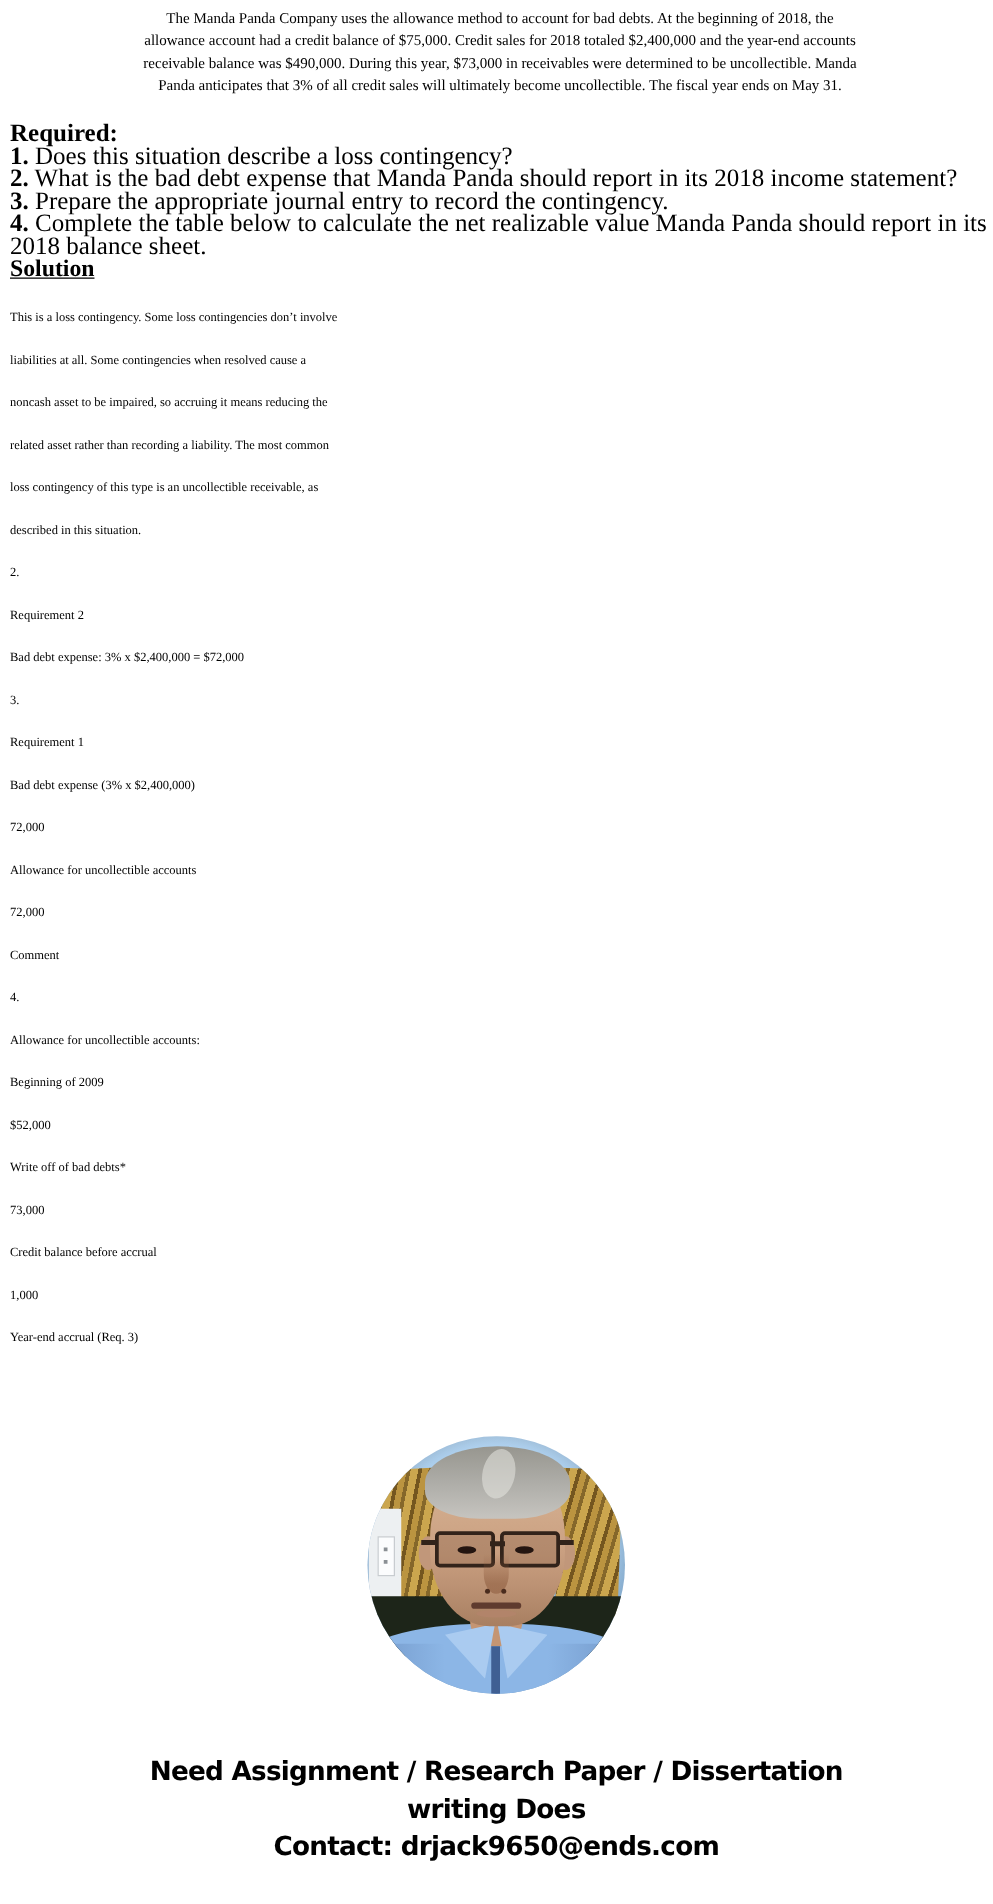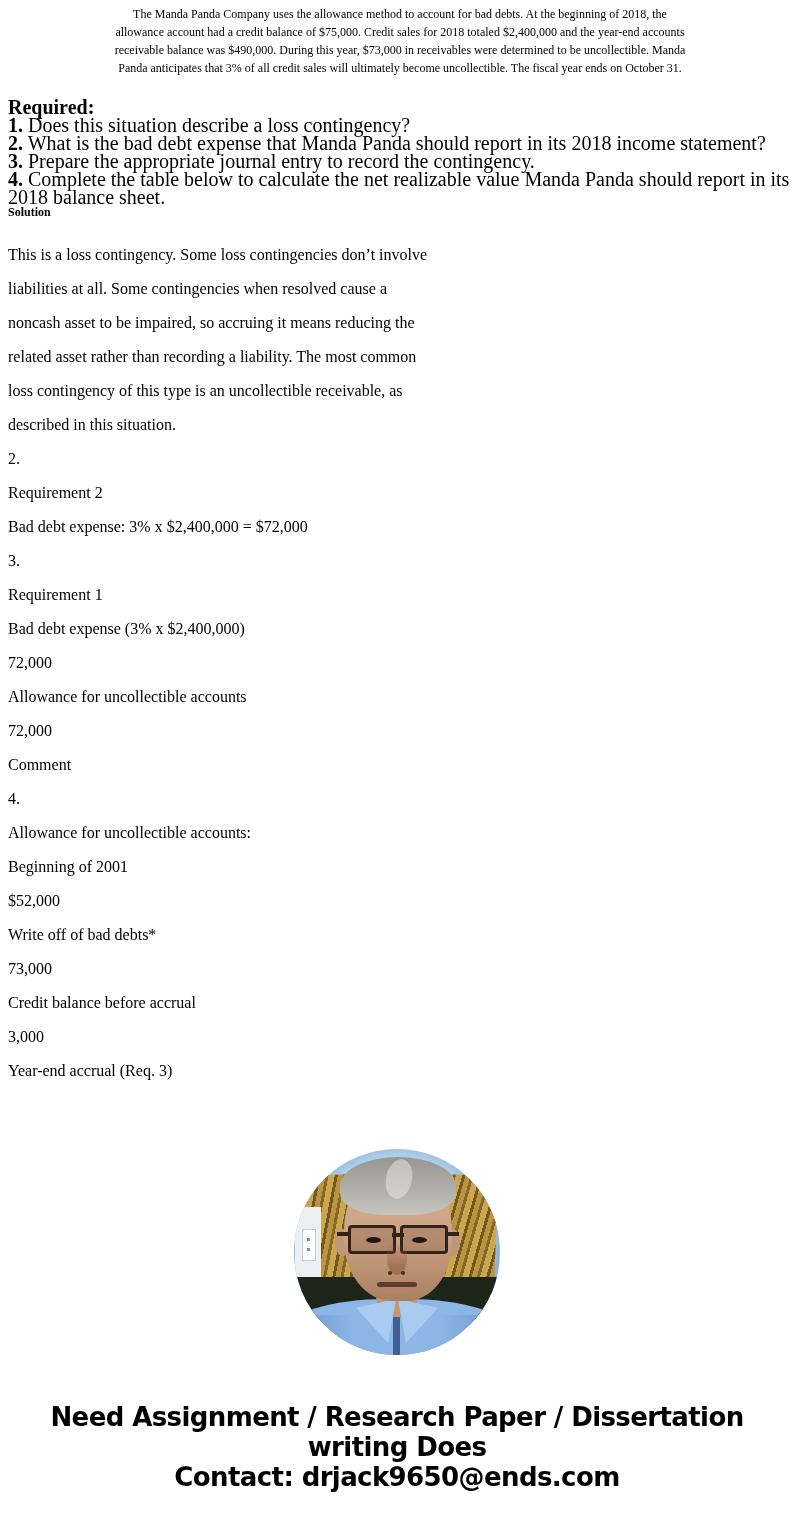--- a/index.html
+++ b/index.html
@@ -6,27 +6,27 @@
   body{
     width:794px;height:1523px;position:relative;background:#ffffff;
     font-family:"Liberation Serif",serif;color:#000;overflow:hidden;
   }
   
   .intro{position:absolute;left:8px;top:5px;width:784px;font-size:12px;line-height:18px;text-align:center;}
   .intro div{white-space:nowrap;}
   .required{position:absolute;left:8px;top:98px;font-size:20px;line-height:18px;}
   .required .req-head{font-weight:bold;}
   .required .req-item b{font-weight:bold;}
-  .sol-heading{position:absolute;left:8px;top:205px;font-size:12px;font-weight:bold;}
-  .sol-lines{position:absolute;left:8px;top:238px;width:784px;font-size:16px;}
+  .sol-heading{position:absolute;left:8px;top:205px;font-size:19px;font-weight:bold;text-decoration:underline;}
+  .sol-lines{position:absolute;left:8px;top:238px;width:784px;font-size:10px;}
   .sol-lines div{height:34px;line-height:34px;white-space:nowrap;}
   
   .footer{
     position:absolute;left:0;top:1402px;width:794px;text-align:center;
-    font-family:"DejaVu Sans",sans-serif;font-weight:bold;font-size:26px;
+    font-family:"DejaVu Sans",sans-serif;font-weight:bold;font-size:21px;
     line-height:30px;letter-spacing:-0.6px;color:#000;
   }
   
   .photo-circle{
     position:absolute;left:294px;top:1149px;width:206px;height:206px;border-radius:50%;
     overflow:hidden;background:linear-gradient(180deg,#b4d6f4 0%,#a1c8ea 45%,#8fb8dd 70%,#88b0d6 100%);
     box-shadow:inset 0 0 14px rgba(0,0,0,.18);
   }
   .photo-circle *{position:absolute;}
   .curtain{top:26px;width:50px;height:118px;
@@ -70,21 +70,21 @@
   .mouth{left:83px;top:133px;width:40px;height:5px;background:#5f3b2e;border-radius:3px;}
   .lip{left:87px;top:139px;width:32px;height:6px;background:#b2846a;border-radius:50%;}
 </style>
 </head>
 <body>
 
 <div class="intro">
   <div>The Manda Panda Company uses the allowance method to account for bad debts. At the beginning of 2018, the</div>
   <div>allowance account had a credit balance of $75,000. Credit sales for 2018 totaled $2,400,000 and the year-end accounts</div>
   <div>receivable balance was $490,000. During this year, $73,000 in receivables were determined to be uncollectible. Manda</div>
-  <div>Panda anticipates that 3% of all credit sales will ultimately become uncollectible. The fiscal year ends on October 31.</div>
+  <div>Panda anticipates that 3% of all credit sales will ultimately become uncollectible. The fiscal year ends on May 31.</div>
 </div>
 
 <div class="required">
   <div class="req-head">Required:</div>
   <div class="req-item"><b>1.</b> <span>Does this situation describe a loss contingency?</span></div>
   <div class="req-item"><b>2.</b> <span>What is the bad debt expense that Manda Panda should report in its 2018 income statement?</span></div>
   <div class="req-item"><b>3.</b> <span>Prepare the appropriate journal entry to record the contingency.</span></div>
   <div class="req-item"><b>4.</b> <span>Complete the table below to calculate the net realizable value Manda Panda should report in its 2018 balance sheet.</span></div>
 </div>
 
@@ -102,26 +102,26 @@
   <div>Bad debt expense: 3% x $2,400,000 = $72,000</div>
   <div>3.</div>
   <div>Requirement 1</div>
   <div>Bad debt expense (3% x $2,400,000)</div>
   <div>72,000</div>
   <div>Allowance for uncollectible accounts</div>
   <div>72,000</div>
   <div>Comment</div>
   <div>4.</div>
   <div>Allowance for uncollectible accounts:</div>
-  <div>Beginning of 2001</div>
+  <div>Beginning of 2009</div>
   <div>$52,000</div>
   <div>Write off of bad debts*</div>
   <div>73,000</div>
   <div>Credit balance before accrual</div>
-  <div>3,000</div>
+  <div>1,000</div>
   <div>Year-end accrual (Req. 3)</div>
 </div>
 
 <div class="photo-circle">
   <div class="curtain left"></div>
   <div class="curtain right"></div>
   <div class="outlet-panel">
     <div class="outlet">
         <i></i>
       </div>

